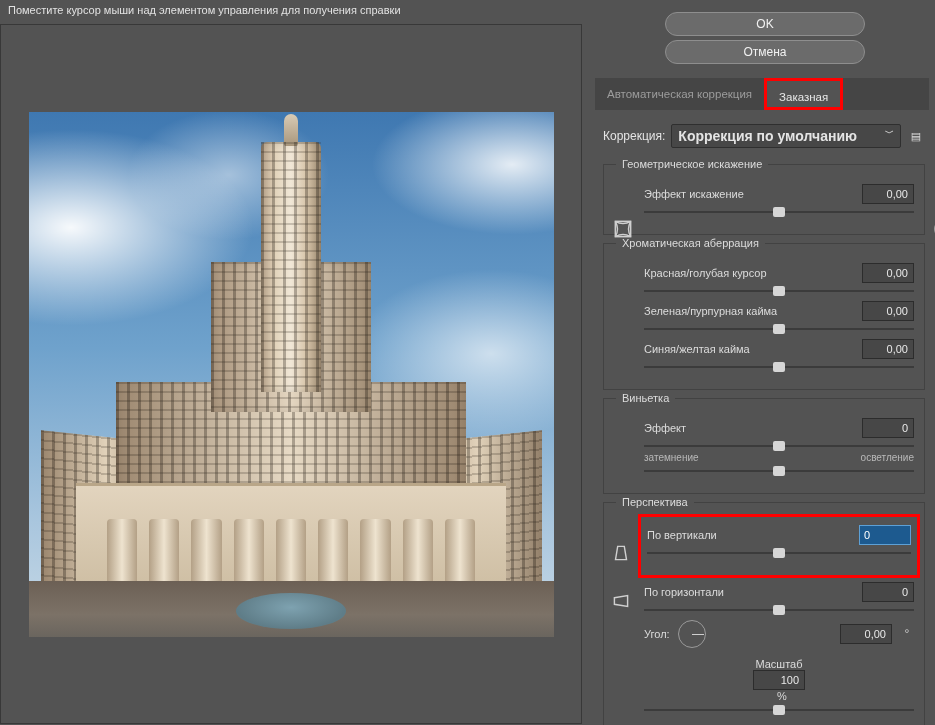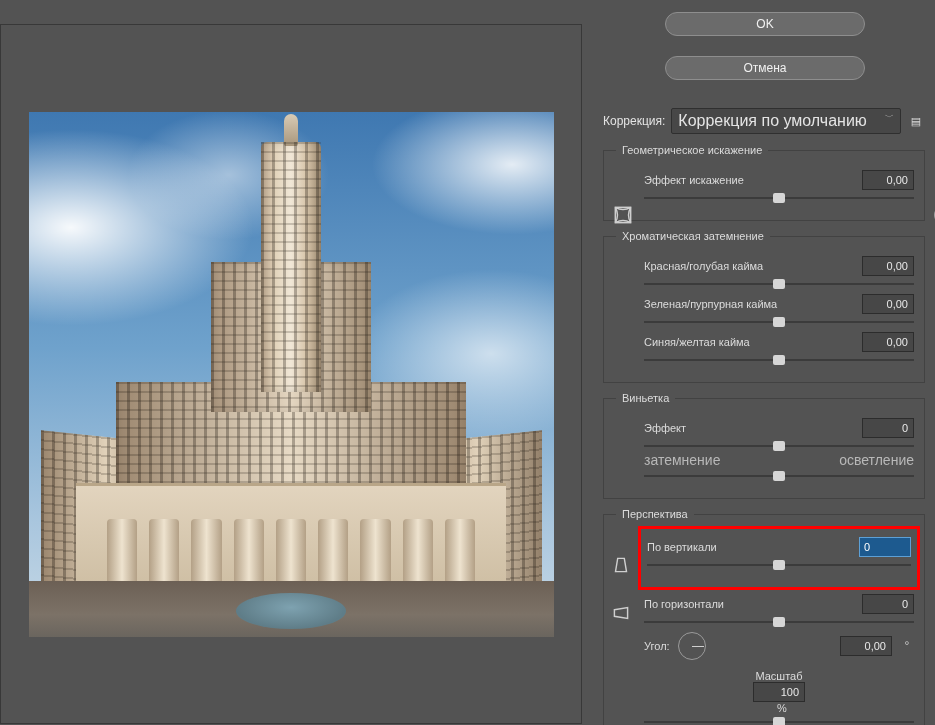--- a/index.html
+++ b/index.html
@@ -42,59 +42,60 @@
       repeating-linear-gradient(90deg, rgba(50,44,36,.38) 0 3px, transparent 3px 11px),
       repeating-linear-gradient(180deg, rgba(50,44,36,.25) 0 2px, transparent 2px 9px);
     mix-blend-mode:multiply; }
   .tower .windows, .tshoulder .windows, .midblock .windows, .wingL .windows, .wingR .windows { opacity:.85; }
   .fountain { position:absolute; bottom:8px; left:50%; transform:translateX(-50%);
     width:110px; height:36px; background:radial-gradient(ellipse at 50% 40%,#7ea2b0 0%,#5f7d88 70%); border-radius:50%; }
 
   
   .right { position:absolute; right:0; top:0; width:340px; height:621px; background:#535353; }
   .btn { display:block; width:200px; height:24px; border:1px solid #8e8e8e; border-radius:13px; background:#6b6b6b; color:#f1f1f1; font-size:12px; text-align:center; line-height:22px; cursor:pointer; margin:0 auto; }
-  .btn+.btn { margin-top:20px; }
+  .btn+.btn { margin-top:4px; }
   .btn-wrap { padding-top:12px; padding-bottom:14px; }
 
   .tabs { display:flex; background:#454545; height:32px; margin-right:6px; }
   .tab { color:#9c9c9c; padding:0 12px; line-height:32px; font-size:11.5px; cursor:pointer; }
   .tab.active { background:#535353; color:#e8e8e8; }
   .redbox { border:3px solid #ff0000; }
 
   .panel-body { padding:6px 10px 10px 8px; }
   .settings-row { display:flex; align-items:center; gap:6px; margin:8px 0 10px; }
-  .dropdown { flex:1; background:#474747; border:1px solid #2f2f2f; color:#e4e4e4; padding:3px 20px 3px 6px; font-size:16px; position:relative; border-radius:2px; }
+  .dropdown { flex:1; background:#474747; border:1px solid #2f2f2f; color:#e4e4e4; padding:3px 20px 3px 6px; font-size:14px; position:relative; border-radius:2px;font-weight:bold; }
   .dropdown::after { content:"﹀"; position:absolute; right:6px; top:2px; font-size:9px; color:#ccc; }
   .menuicon { width:18px; text-align:center; color:#ddd; font-size:11px; }
 
-  fieldset { border:1px solid #424242; border-radius:0; padding:10px 10px 14px 40px; margin-bottom:9px; position:relative; }
+  fieldset { border:1px solid #424242; border-radius:0; padding:10px 10px 14px 40px; margin-bottom:2px; position:relative; }
   legend { padding:0 6px; font-size:11px; color:#dcdcdc; margin-left:-28px; }
   .row { display:flex; align-items:center; margin:4px 0 2px; }
   .row .lbl { flex:1; font-size:11px; color:#dcdcdc; }
   .numbox { width:52px; height:20px; background:#474747; border:1px solid #2c2c2c; color:#e8e8e8; font-size:11px; text-align:right; padding:0 5px; }
   .numbox.selected { background:#1d5a8f; border:1px solid #5da0d6; color:#fff; text-align:left; padding-left:4px; }
   .slider { height:12px; position:relative; margin:2px 0; }
   .slider .track { position:absolute; left:0; right:0; top:5px; height:2px; background:#3b3b3b; }
   .slider .thumb { position:absolute; top:1px; width:12px; height:10px; background:#d6d6d6; border-radius:2px; transform:translateX(-50%); }
   .sideicon { position:absolute; width:22px; height:22px; display:flex; align-items:center; justify-content:center; }
   .sideicon svg { stroke:#cfcfcf; fill:none; stroke-width:1.3; }
-  .pairlabels { display:flex; justify-content:space-between; font-size:14px; color:#b8b8b8; margin-top:-2px;align-items:center; }
+  .pairlabels { display:flex; justify-content:space-between; font-size:10px; color:#b8b8b8; margin-top:-2px;align-items:center; }
 
   .angle-dial { width:28px; height:28px; border:1px solid #9a9a9a; border-radius:50%; position:relative; }
   .angle-dial::after { content:""; position:absolute; left:50%; top:50%; width:12px; height:1px; background:#cfcfcf; transform-origin:left; transform:rotate(0deg); }
 
   .pct { margin-left:6px; font-size:11px; color:#d8d8d8; }
   .vert-highlight { border:3px solid #ff0000; padding:4px 6px 14px; margin:-4px -6px 4px; }
 
 </style>
 </head>
 <body>
 
 <div class="app">
 
+  <div class="hint">Поместите курсор мыши над элементом управления для получения справки</div>
 
   <div class="preview-wrap">
     <div class="preview-img">
       <div class="sky"></div>
       <div class="wingL">
           <div class="windows"></div>
         </div>
       <div class="wingR">
           <div class="windows"></div>
         </div>
@@ -123,20 +124,24 @@
       <div class="fountain"></div>
     </div>
   </div>
 
   <div class="right">
     <div class="btn-wrap">
       <div class="btn">OK</div>
       <div class="btn">Отмена</div>
     </div>
 
+    <div class="tabs">
+      <div class="tab">Автоматическая коррекция</div>
+      <div class="tab active redbox">Заказная</div>
+    </div>
 
     <div class="panel-body">
       <div class="settings-row">
         <span>Коррекция:</span>
         <div class="dropdown">Коррекция по умолчанию</div>
         <span class="menuicon">▤</span>
       </div>
 
       <fieldset>
         <legend>Геометрическое искажение</legend>
@@ -156,23 +161,23 @@
           <span class="lbl">Эффект искажение</span>
           <input class="numbox" value="0,00" style="">
         </div>
         <div class="slider">
             <div class="track"></div>
             <div class="thumb" style="left:50%"></div>
           </div>
       </fieldset>
 
       <fieldset>
-        <legend>Хроматическая затемнение</legend>
-        <div class="row">
-            <span class="lbl">Красная/голубая кайма</span>
+        <legend>Хроматическая аберрация</legend>
+        <div class="row">
+            <span class="lbl">Красная/голубая курсор</span>
           <input class="numbox" value="0,00" style="">
           </div>
         <div class="slider">
             <div class="track"></div>
             <div class="thumb" style="left:50%"></div>
           </div>
         <div class="row">
             <span class="lbl">Зеленая/пурпурная кайма</span>
           <input class="numbox" value="0,00" style="">
           </div>

